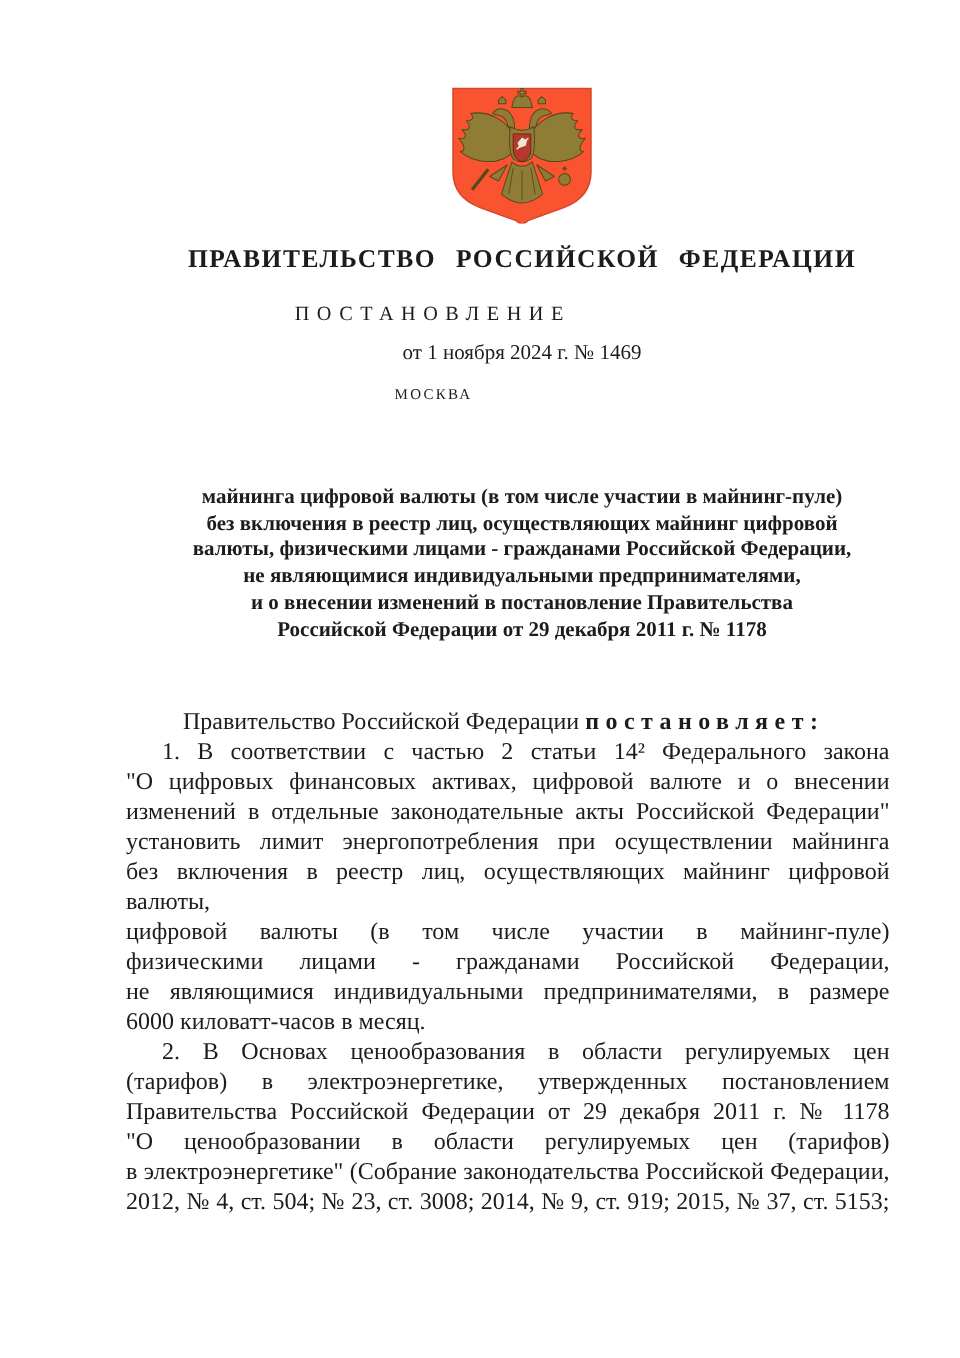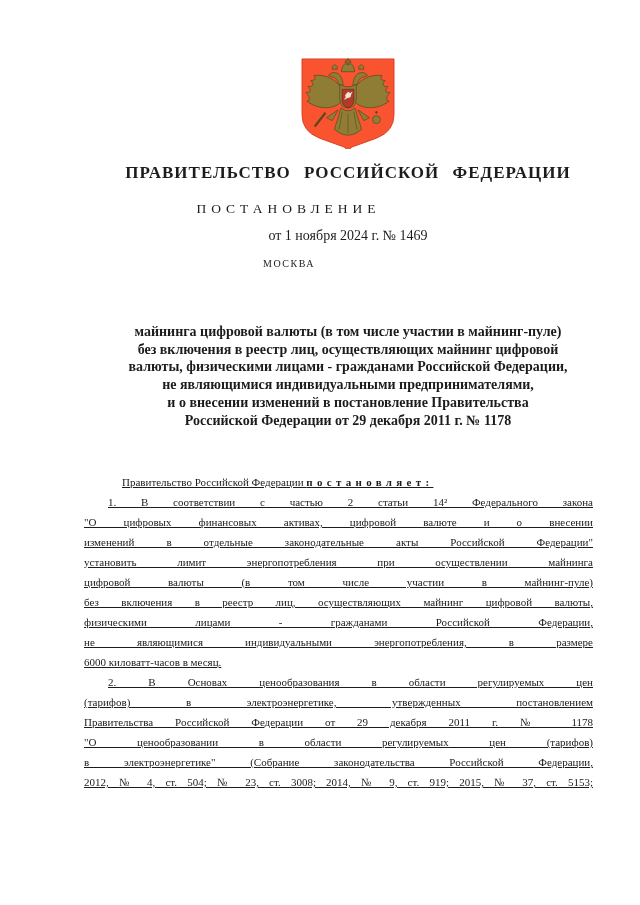--- a/index.html
+++ b/index.html
@@ -38,21 +38,21 @@
     text-align:center; font-size:10px; letter-spacing:1.5px; white-space:nowrap;
   }
 
   .title-block {
     position:absolute; top:323px; left:56px; width:528px;
     text-align:center; font-weight:bold; font-size:14px; line-height:17.7px;
   }
 
   .body-block {
     position:absolute; top:472px; left:56px; width:509px;
-    font-size:11px; line-height:20px;text-decoration:underline;
+    font-size:16px; line-height:20px;
   }
   .intro-line { text-indent:38px; white-space:normal; }
   .intro-line .emph { font-weight:bold; letter-spacing:4.3px; }
 
   .body-line { text-align:justify; text-align-last:justify; }
   .body-line.first { text-indent:24px; }
   .body-line.last { text-align:left; text-align-last:left; }
 </style>
 </head>
 <body>
@@ -102,24 +102,24 @@
       <div class="title-line">Российской Федерации от 29 декабря 2011 г. № 1178</div>
     </div>
 
   <div class="body-block">
     <div class="intro-line"><span>Правительство Российской Федерации </span><span class="emph">постановляет:</span></div>
     <div>
         <div class="body-line first">1. В соответствии с частью 2 статьи 14² Федерального закона</div>
         <div class="body-line">"О цифровых финансовых активах, цифровой валюте и о внесении</div>
         <div class="body-line">изменений в отдельные законодательные акты Российской Федерации"</div>
         <div class="body-line">установить лимит энергопотребления при осуществлении майнинга</div>
+        <div class="body-line">без включения в реестр лиц, осуществляющих майнинг цифровой валюты,</div>
         <div class="body-line">цифровой валюты (в том числе участии в майнинг-пуле)</div>
-        <div class="body-line">без включения в реестр лиц, осуществляющих майнинг цифровой валюты,</div>
         <div class="body-line">физическими лицами - гражданами Российской Федерации,</div>
-        <div class="body-line">не являющимися индивидуальными энергопотребления, в размере</div>
+        <div class="body-line">не являющимися индивидуальными предпринимателями, в размере</div>
         <div class="body-line last">6000 киловатт-часов в месяц.</div>
         <div class="body-line first">2. В Основах ценообразования в области регулируемых цен</div>
         <div class="body-line">(тарифов) в электроэнергетике, утвержденных постановлением</div>
         <div class="body-line">Правительства Российской Федерации от 29 декабря 2011 г. № 1178</div>
         <div class="body-line">"О ценообразовании в области регулируемых цен (тарифов)</div>
         <div class="body-line">в электроэнергетике" (Собрание законодательства Российской Федерации,</div>
         <div class="body-line">2012, № 4, ст. 504; № 23, ст. 3008; 2014, № 9, ст. 919; 2015, № 37, ст. 5153;</div>
       </div>
   </div>
 

